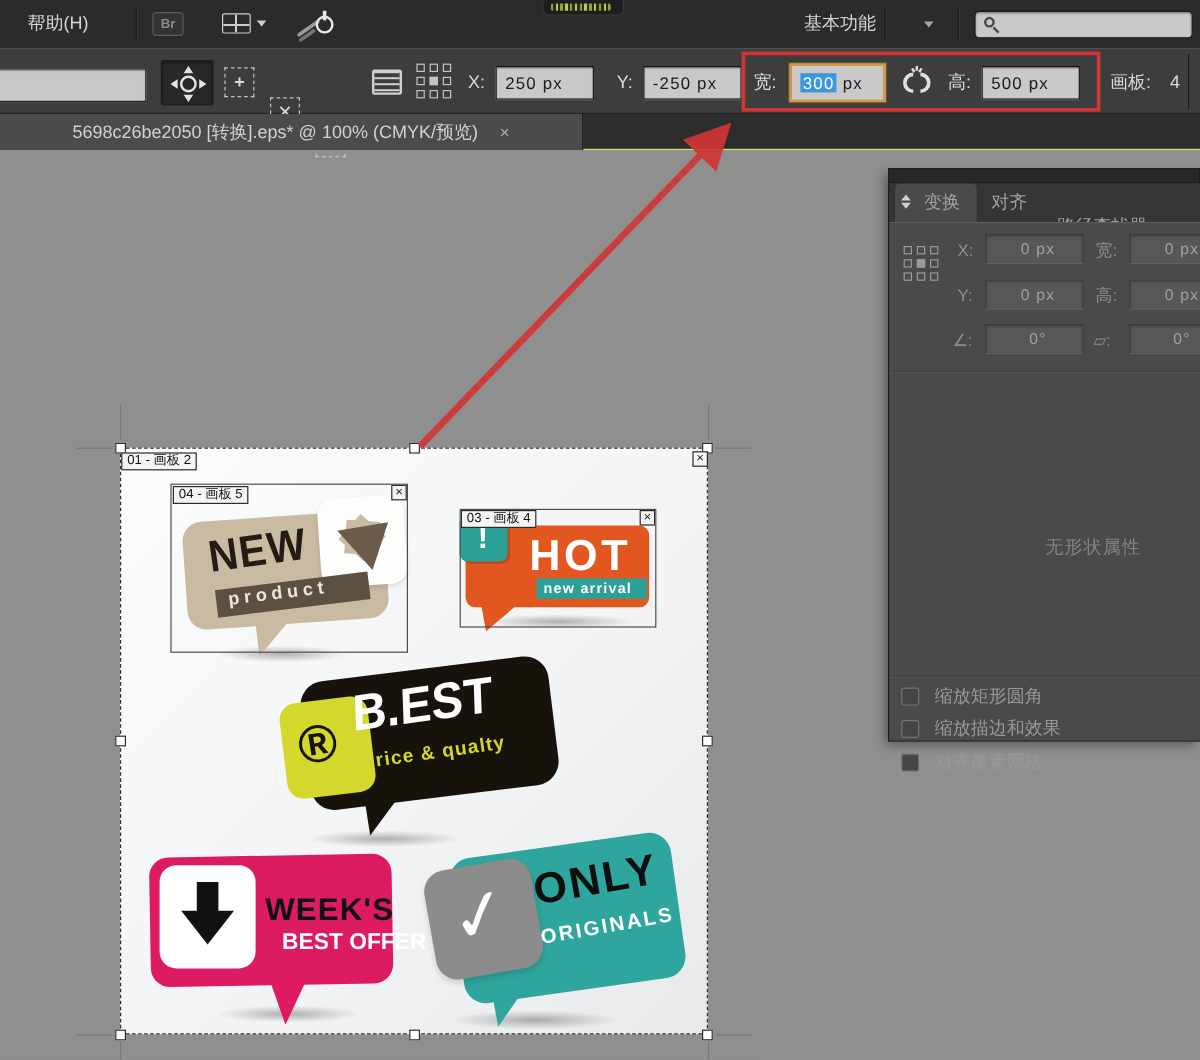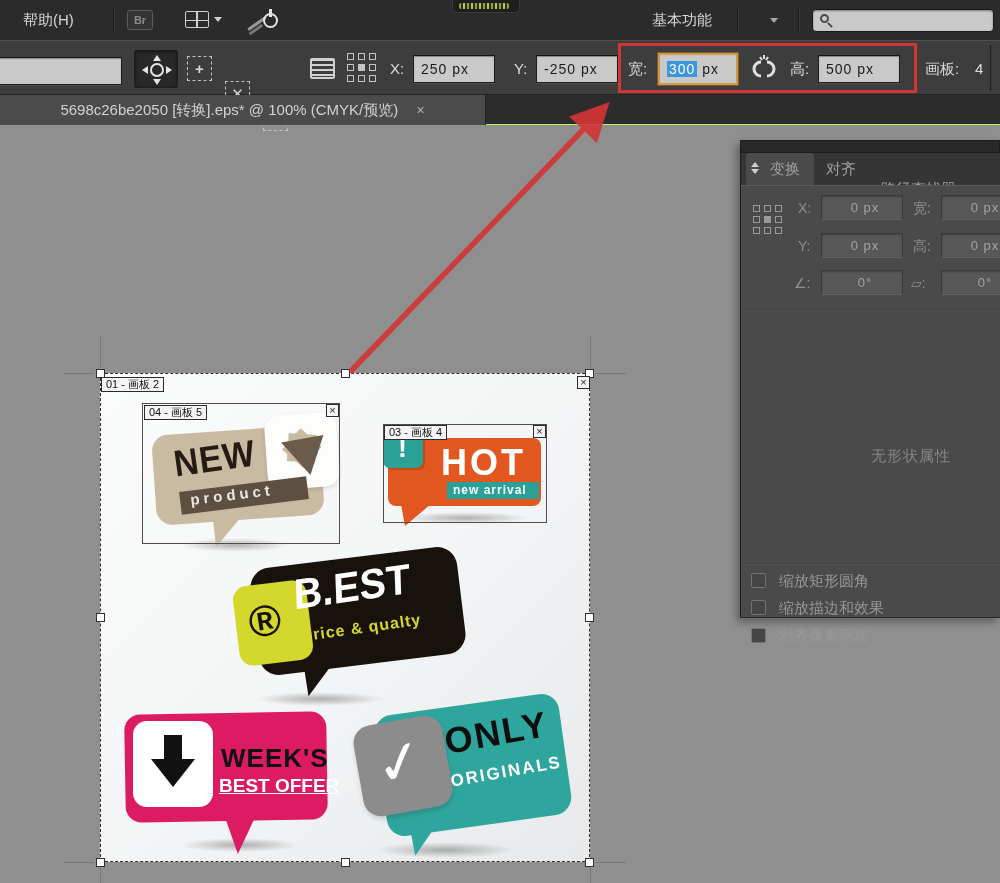--- a/index.html
+++ b/index.html
@@ -138,21 +138,21 @@
   </div>
 
   <div class="abs" data-interactable="true" style="left:115px;top:705px;width:220px;height:150px;z-index:4;">
     <div class="abs" data-interactable="false" style="left:10px;top:8px;width:202px;height:108px;background:#dc1b63;border-radius:16px;transform:rotate(-1deg);"></div>
     <div class="abs tail" data-interactable="false" style="left:112px;top:108px;border-left:8px solid transparent;border-right:26px solid transparent;border-top:40px solid #dc1b63;transform:rotate(-8deg);"></div>
     <div class="abs" data-interactable="false" style="left:18px;top:16px;width:80px;height:86px;background:#fff;border-radius:14px;">
       <div class="abs" data-interactable="false" style="left:31px;top:14px;width:18px;height:26px;background:#111;"></div>
       <div class="abs tail" data-interactable="false" style="left:18px;top:38px;border-left:22px solid transparent;border-right:22px solid transparent;border-top:28px solid #111;"></div>
     </div>
     <div class="abs badge-txt" data-interactable="false" style="left:106px;top:38px;font-size:26px;color:#111;letter-spacing:1px;">WEEK'S</div>
-    <div class="abs badge-txt" data-interactable="false" style="left:104px;top:70px;font-size:19px;color:#fff;text-decoration:underline;">BEST OFFER</div>
+    <div class="abs badge-txt" data-interactable="false" style="left:120px;top:70px;font-size:19px;color:#fff;">BEST OFFER</div>
   </div>
 
   <div class="abs" data-interactable="true" style="left:348px;top:690px;width:225px;height:170px;z-index:4;">
     <div class="abs" data-interactable="false" style="left:32px;top:14px;width:186px;height:122px;background:#2fa69d;border-radius:18px;transform:rotate(-8deg);"></div>
     <div class="abs tail" data-interactable="false" style="left:58px;top:122px;border-left:10px solid transparent;border-right:28px solid transparent;border-top:44px solid #2fa69d;transform:rotate(2deg);"></div>
     <div class="abs" data-interactable="false" style="left:10px;top:30px;width:90px;height:92px;background:#8c8c8c;border-radius:18px;transform:rotate(-10deg);box-shadow:0 3px 5px rgba(0,0,0,.15);">
       <div class="abs badge-txt" data-interactable="false" style="left:18px;top:8px;font-size:58px;color:#fff;transform:rotate(-4deg);">✓</div>
     </div>
     <div class="abs badge-txt" data-interactable="false" style="left:96px;top:22px;font-size:36px;color:#0e0e0e;transform:rotate(-10deg);letter-spacing:2px;">ONLY</div>
     <div class="abs badge-txt" data-interactable="false" style="left:102px;top:72px;font-size:17px;color:#fff;transform:rotate(-10deg);letter-spacing:2px;">ORIGINALS</div>
@@ -187,21 +187,21 @@
     <div class="abs" data-interactable="true" style="left:246px;top:6px;width:38px;height:28px;">
       <div class="abs cslive-swoosh" style="left:0px;top:16px;"></div>
       <div class="abs cslive-swoosh" style="left:2px;top:22px;width:16px;background:#777;"></div>
       <div class="abs power-circle" style="left:17px;top:7px;"></div>
       <div class="abs power-stem" style="left:23px;top:3px;"></div>
     </div>
     <div class="abs mini-widget" data-interactable="true" style="left:452px;top:0;width:68px;height:13px;">
       <div class="abs mini-bars" style="left:6px;top:3px;width:50px;height:6px;"></div>
     </div>
     <div class="abs vsep" data-interactable="false" style="left:737px;top:7px;height:26px;"></div>
-    <div class="abs menu-label" data-interactable="true" style="left:652px;top:0;">基本功能</div>
+    <div class="abs menu-label" data-interactable="true" style="left:670px;top:0;">基本功能</div>
     <div class="abs caret-down" data-interactable="true" style="left:770px;top:18px;border-top-color:#a8a8a8;"></div>
     <div class="abs vsep" data-interactable="false" style="left:798px;top:7px;height:26px;"></div>
     <div class="abs searchbox" data-interactable="true" style="left:812px;top:9px;width:182px;height:23px;">
       <div class="abs mag-circle" data-interactable="false" style="left:7px;top:4px;"></div>
       <div class="abs mag-handle" data-interactable="false" style="left:16px;top:12px;"></div>
       <input data-interactable="true" value="" style="">
     </div>
   </div>
 
   <div class="abs controlbar" data-interactable="false">

